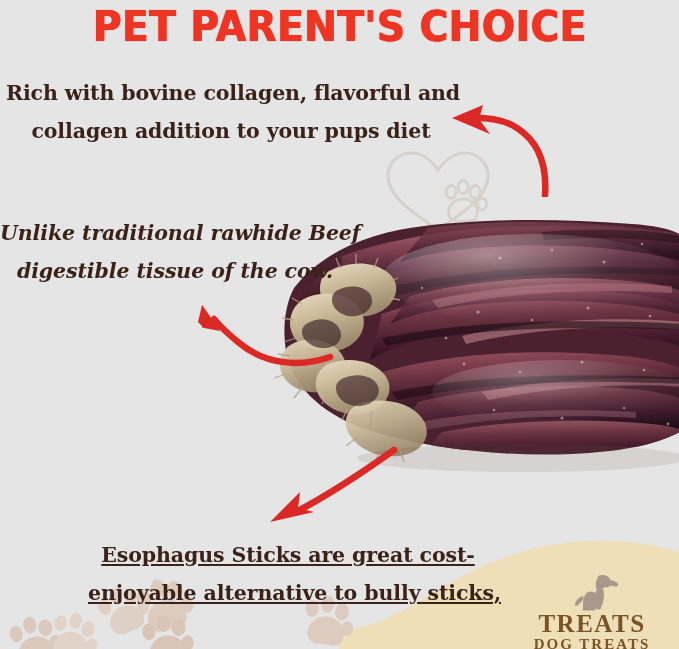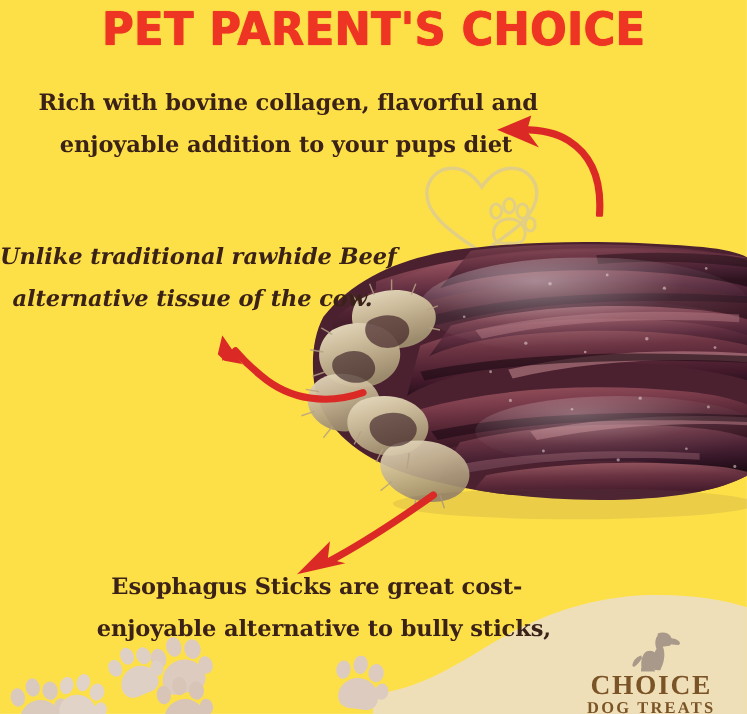--- a/index.html
+++ b/index.html
@@ -4,21 +4,21 @@
 <style>
   html, body {
     margin: 0;
     padding: 0;
     background: #ffffff;
   }
   #infographic {
     position: relative;
     width: 679px;
     height: 649px;
-    background: #fde047;
+    background: #e5e5e5;
     overflow: hidden;
     font-family: "Liberation Serif", serif;
   }
 
   
   #headline {
     position: absolute;
     top: 2px;
     left: 0;
     width: 679px;
@@ -40,23 +40,23 @@
     color: #3B2218;
     font-family: "DejaVu Serif", serif;
     font-weight: 700;
     font-size: 20.5px;
     line-height: 38px;
     text-align: center;
     letter-spacing: -0.1px;
   }
   .copy .ln { display: block; white-space: nowrap; }
 
-  #copy-1 { top: 74px; left: 6px; width: 450px; margin-left: 29px; }
+  #copy-1 { top: 74px; left: 6px; width: 450px; }
   #copy-2 { top: 214px; left: 0px;  width: 350px; font-style: italic; }
-  #copy-3 { top: 514px; left: 88px; width: 400px; }
+  #copy-3 { top: 536px; left: 88px; width: 400px; text-decoration: underline; }
 
   
   #hill {
     position: absolute;
     right: 0;
     bottom: 0;
     width: 340px;
     height: 130px;
   }
 
@@ -328,26 +328,26 @@
 
   <svg class="arrow" id="arrow-3" viewBox="0 0 140 86">
     <path d="M132 8 C104 28 72 50 34 70" fill="none" stroke="#DB2A26" stroke-width="6.5" stroke-linecap="round"></path>
     <path d="M8 80 L38 50 L36 66 L52 70 Z" fill="#DB2A26"></path>
   </svg>
 
   <div id="headline">PET PARENT'S CHOICE</div>
 
   <div class="copy" id="copy-1">
     <span class="ln">Rich with bovine collagen, flavorful and</span>
-    <span class="ln">enjoyable addition to your pups diet</span>
+    <span class="ln">collagen addition to your pups diet</span>
   </div>
 
   <div class="copy" id="copy-2">
     <span class="ln">Unlike traditional rawhide Beef</span>
-    <span class="ln">alternative tissue of the cow.</span>
+    <span class="ln">digestible tissue of the cow.</span>
   </div>
 
   <div class="copy" id="copy-3">
     <span class="ln">Esophagus Sticks are great cost-</span>
     <span class="ln">enjoyable alternative to bully sticks,</span>
   </div>
 
   <div id="logo">
     <svg id="logo-dog" viewBox="0 0 56 40">
       <g fill="#A9998A">
@@ -362,17 +362,17 @@
 
         <path d="M24 20 C30 18 34 22 34 28 C34 33 31 37 26 38 L20 38 C18 33 18.6 23 24 20 Z"></path>
 
         <path d="M35 26 C36.6 29 37 33 36.4 37.4 L33.4 37.4 C33 33.4 33.2 29.4 34 26.4 Z"></path>
 
         <path d="M19 35 C23 34 28 34.6 31 36 L31.4 38.4 L18.6 38.4 Z"></path>
 
         <path d="M19 24 C15 25 12 28 11 32 C10.6 33.6 11.8 34.6 13 33.8 C15.6 32 18 29 19.6 26.4 Z"></path>
       </g>
     </svg>
-    <div id="logo-name">CHOICE</div>
+    <div id="logo-name">TREATS</div>
     <div id="logo-sub">DOG TREATS</div>
   </div>
 
 </div>
 
 </body></html>

